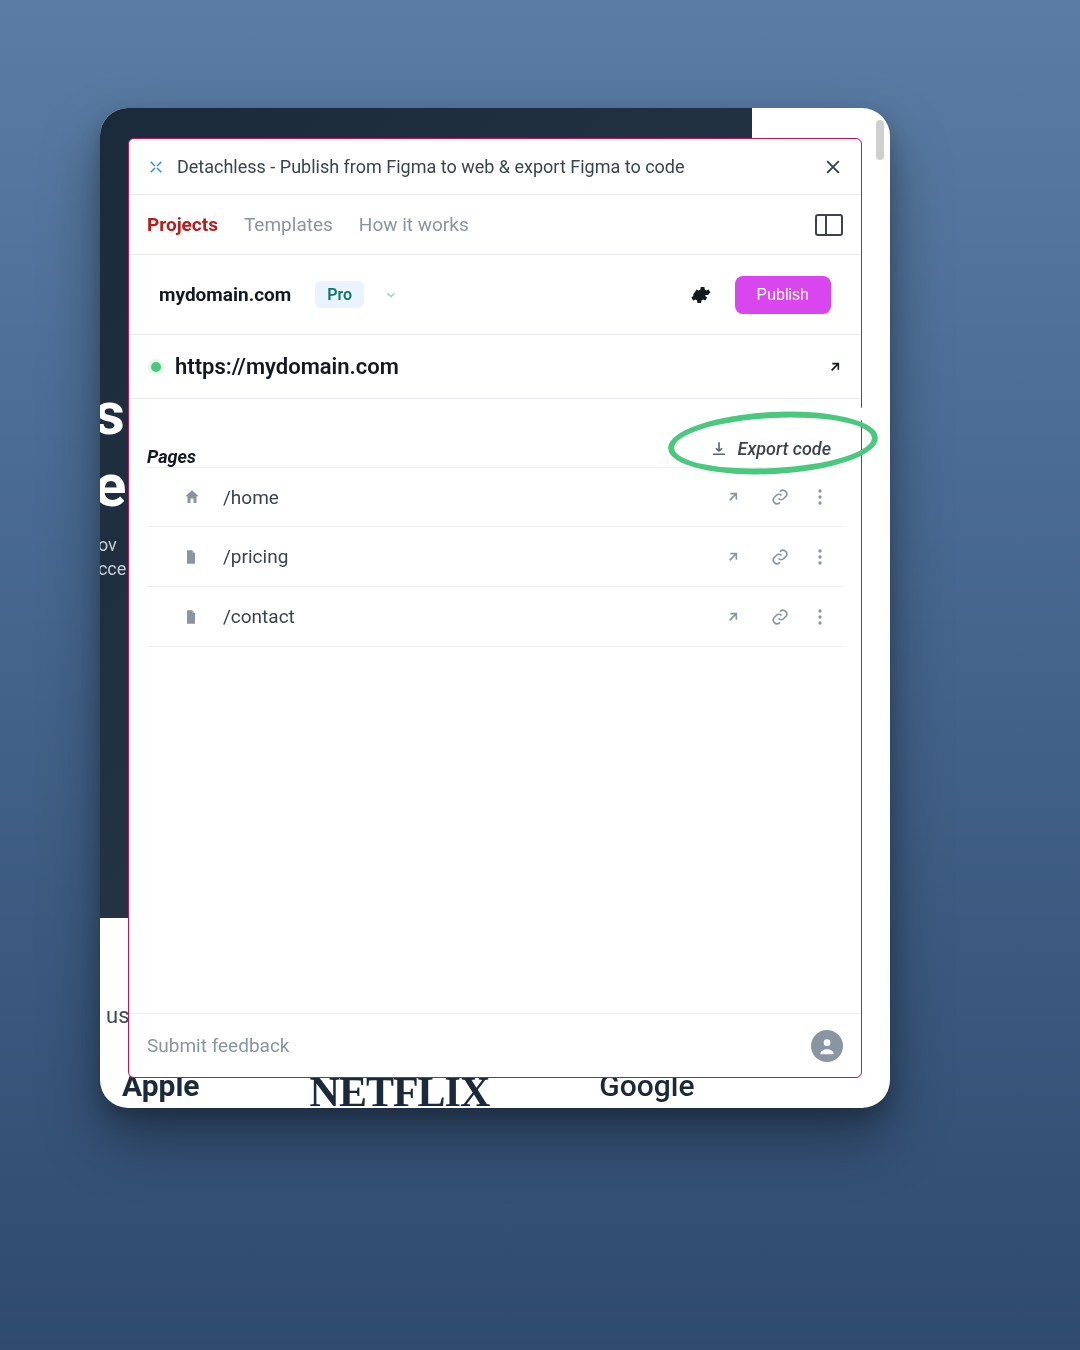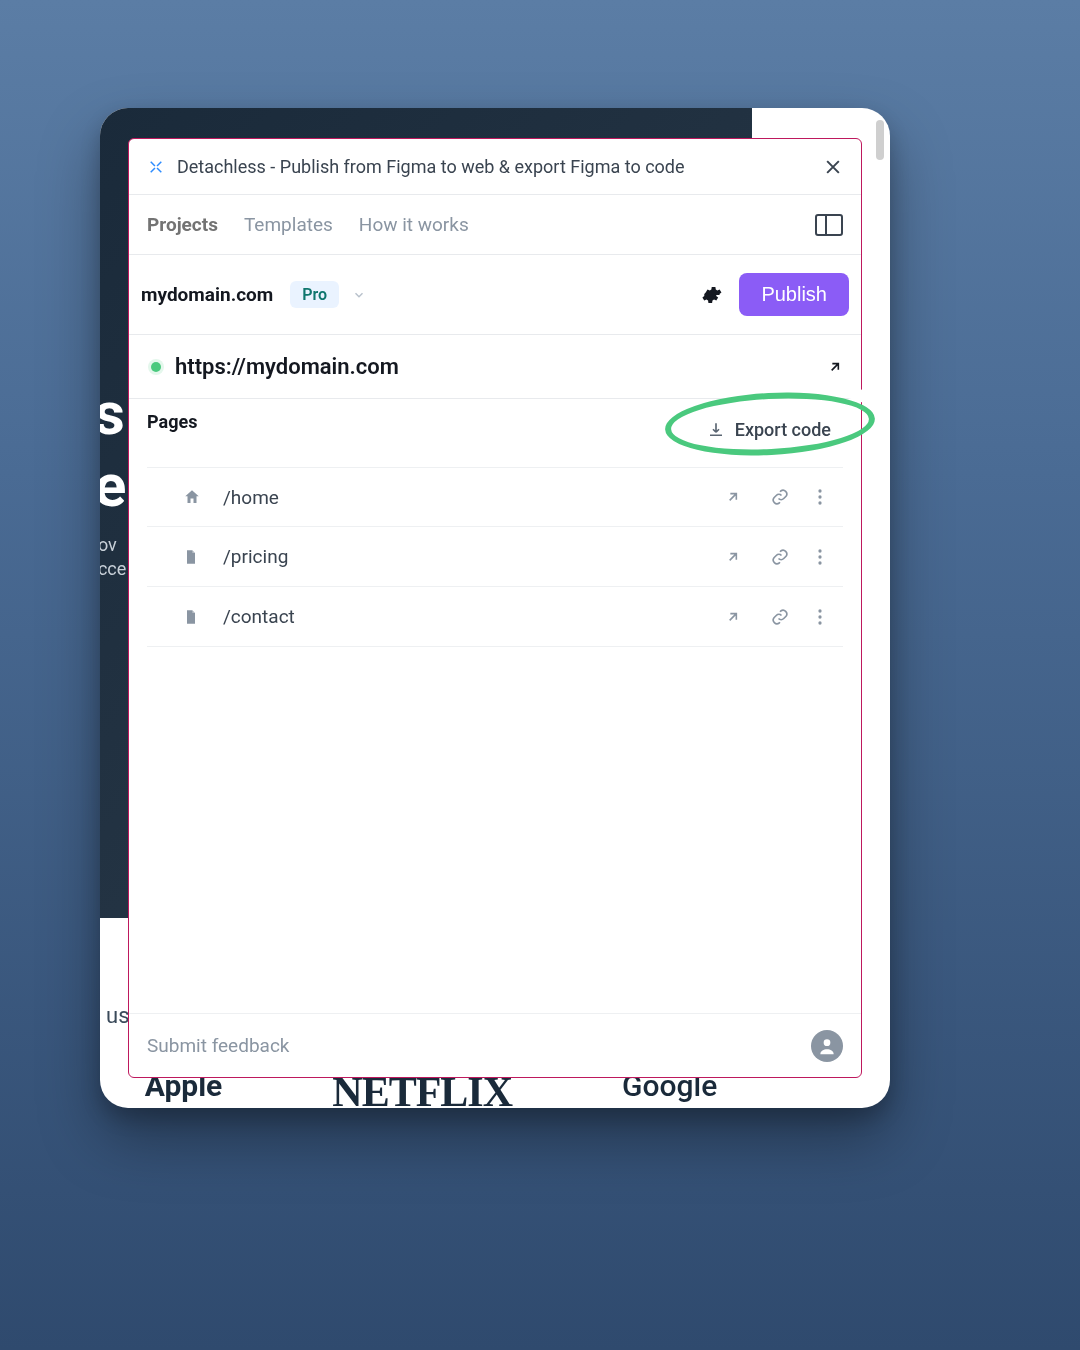--- a/index.html
+++ b/index.html
@@ -22,55 +22,55 @@
 .bg-strip {
   position: absolute; left: 0; top: 0; width: 652px; height: 810px;
   background: linear-gradient(135deg, #1a2a3a 0%, #2a3a4a 100%);
   overflow: hidden;
 }
 .bg-strip .t1 { position:absolute; left:-6px; top:270px; color:#fff; font-size:60px; font-weight:700; }
 .bg-strip .t2 { position:absolute; left:-6px; top:342px; color:#fff; font-size:60px; font-weight:700; }
 .bg-strip .t3 { position:absolute; left:-12px; top:426px; color:#c8d0d8; font-size:18px; }
 .bg-strip .t4 { position:absolute; left:-12px; top:450px; color:#c8d0d8; font-size:18px; }
 .bg-trust { position:absolute; left:6px; top:895px; color:#3a4a5a; font-size:22px; }
-.bg-logos { position:absolute; left:0; top:960px; width:652px; display:flex; gap:110px; padding-left:10px;justify-content:center; }
+.bg-logos { position:absolute; left:12px; top:960px; width:652px; display:flex; gap:110px; padding-left:10px; }
 .bg-logos span { color:#1a2a3a; font-size:30px; font-weight:700; letter-spacing:0px; }
 .bg-logos .netflix { font-family: Liberation Serif, serif; letter-spacing:-1px; font-size:42px; }
 .bg-logos .google { font-weight:500; }
 .panel-scroll { position:absolute; right:6px; top:12px; width:8px; height:40px; background:#cfcfcf; border-radius:4px; }
 .panel {
   position:absolute; left:28px; top:30px; right:28px; bottom:30px;
   background:#fff; border:1px solid #be185d; border-radius:6px;
   display:flex; flex-direction:column;
 }
 .hdr { display:flex; align-items:center; height:56px; padding:0 18px; border-bottom:1px solid #e8eaed; gap:12px; }
 .logo-d { color:#2d8cff; font-size:18px; }
 .hdr-title { color:#3a4450; font-size:18px; flex:1; }
 .close-x { color:#3a4450; font-size:22px; cursor:pointer; }
 .tabs { display:flex; align-items:center; height:60px; padding:0 18px; border-bottom:1px solid #e8eaed; gap:26px; }
 .tab { color:#8a95a2; font-size:19px; cursor:pointer; }
-.tab.active { color:#737373; font-weight:700; }
+.tab.active { color:#b91c1c; font-weight:700; }
 .tabs-spacer { flex:1; }
 .layout-icon { width:28px; height:22px; border:2px solid #3a4450; border-radius:3px; position:relative; cursor:pointer; }
 .layout-icon::before { content:""; position:absolute; left:8px; top:0; bottom:0; width:2px; background:#3a4450; }
-.domain-row { display:flex; align-items:center; height:80px; padding:0 12px; border-bottom:1px solid #e8eaed; gap:17px; }
+.domain-row { display:flex; align-items:center; height:80px; padding:0 30px; border-bottom:1px solid #e8eaed; gap:24px; }
 .domain-name { color:#141820; font-size:19px; font-weight:700; }
 .pro-badge { background:#eaf3ff; color:#0f766e; font-size:16px; font-weight:600; padding:4px 12px; border-radius:6px; }
 .chev { color:#b9c2cc; font-size:16px; margin-left:-4px; }
 .dom-spacer { flex:1; }
 .gear { color:#141820; cursor:pointer; }
-.publish-btn { background:#8b5cf6; color:#fff; font-size:20px; font-weight:500; padding:10px 22px; border-radius:8px; cursor:pointer; border:none; }
+.publish-btn { background:#d946ef; color:#fff; font-size:16px; font-weight:500; padding:10px 22px; border-radius:8px; cursor:pointer; border:none; }
 .url-row { display:flex; align-items:center; height:64px; padding:0 18px; border-bottom:1px solid #e8eaed; gap:14px; }
 .dot-green { width:10px; height:10px; background:#4ac97e; border-radius:50%; margin-left:4px; box-shadow:0 0 0 3px #e4f7ec; }
 .url-text { color:#141820; font-size:22px; font-weight:600; flex:1; }
 .arrow-ne { color:#141820; font-size:18px; cursor:pointer; }
 .hint-box { margin:28px 18px 0; background:#f2f4f6; height:92px; display:flex; align-items:center; padding:0 28px; gap:18px; }
 .cursor-glyph { font-size:20px; color:#000; transform:rotate(-25deg); }
 .hint-text { color:#3a4450; font-size:19px; }
-.pages-hdr { display:flex; align-items:flex-start; height:56px; padding:0 18px; margin-top:12px; }
+.pages-hdr { display:flex; align-items:flex-end; height:56px; padding:0 18px; margin-top:12px;font-style:italic; }
 .pages-title { color:#141820; font-size:18px; font-weight:700; flex:1; }
 .export-wrap { position:relative; display:flex; align-items:center; gap:10px; cursor:pointer; padding:8px 12px; }
 .dl-icon { color:#5a6572; font-size:18px; }
 .export-text { color:#3a4450; font-size:18px; font-weight:500; }
 .circle-annot {
   position:absolute; left:-30px; top:-18px; width:210px; height:62px;
   border:6px solid #4ac97e; border-radius:50%;
   transform:rotate(-3deg);
   pointer-events:none;
 }

